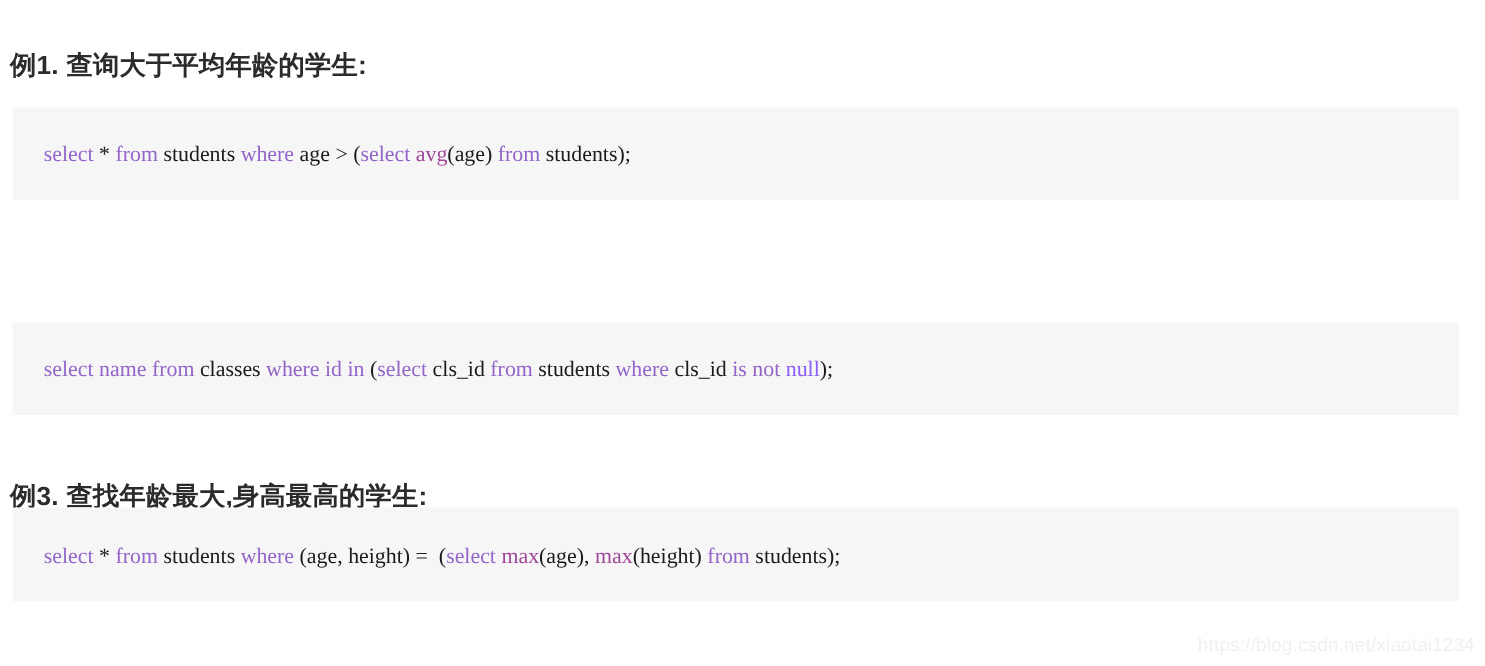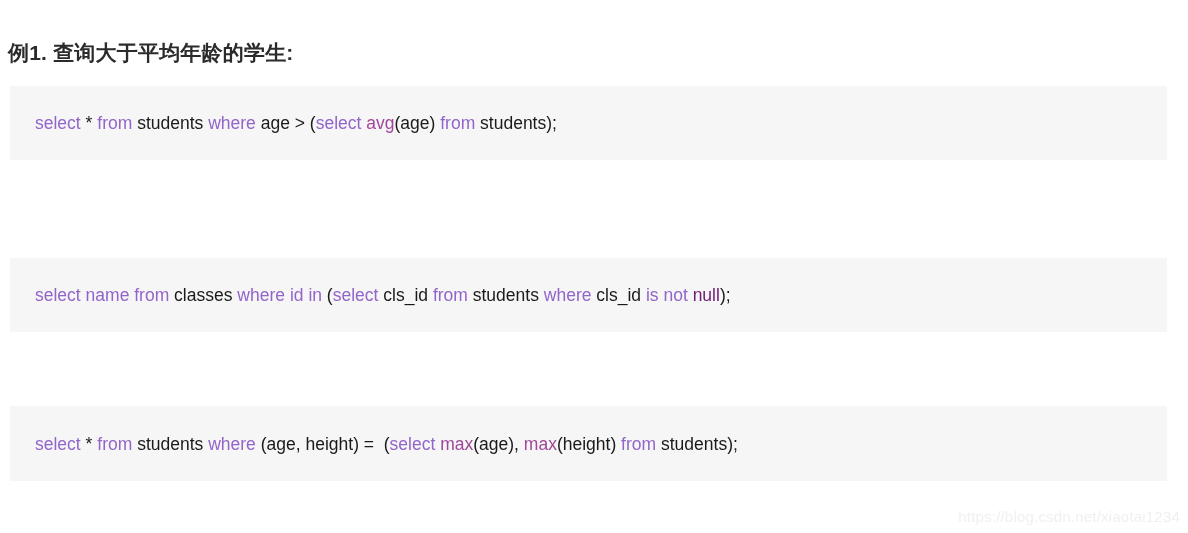--- a/index.html
+++ b/index.html
@@ -46,32 +46,32 @@
     display: flex;
     align-items: center;
     padding-left: 25px;
     overflow: hidden;
   }
   .code-1 { top: 86px;  height: 74px; }
   .code-2 { top: 258px; height: 74px; }
   .code-3 { top: 406px; height: 75px; }
 
   .code-line {
-    font-family: Liberation Sans, sans-serif;
+    font-family: Liberation Serif, serif;
     font-size: 17.5px;
     line-height: 20px;
     color: #1a1a1a;
     white-space: pre;
     letter-spacing: 0px;
   }
 
   
   .tok-kw    { color: #9265c9; }  
   .tok-fn    { color: #a0479a; }  
-  .tok-const { color: #701a75; }  
+  .tok-const { color: #8b5cf6; }  
   .tok-plain { color: #1a1a1a; }  
 
   .watermark {
     position: absolute;
     right: 8px;
     top: 508px;
     font-family: "Liberation Sans", "DejaVu Sans", sans-serif;
     font-size: 15px;
     color: #f0f0f0;
     letter-spacing: 0.2px;
@@ -88,20 +88,21 @@
 
   <div class="codeblock code-1">
     <code class="code-line"><span class="tok-kw">select</span><span class="tok-plain"> </span><span class="tok-plain">*</span><span class="tok-plain"> </span><span class="tok-kw">from</span><span class="tok-plain"> students </span><span class="tok-kw">where</span><span class="tok-plain"> age &gt; (</span><span class="tok-kw">select</span><span class="tok-plain"> </span><span class="tok-fn">avg</span><span class="tok-plain">(age) </span><span class="tok-kw">from</span><span class="tok-plain"> students);</span></code>
   </div>
 
 
   <div class="codeblock code-2">
     <code class="code-line"><span class="tok-kw">select</span><span class="tok-plain"> </span><span class="tok-kw">name</span><span class="tok-plain"> </span><span class="tok-kw">from</span><span class="tok-plain"> classes </span><span class="tok-kw">where</span><span class="tok-plain"> </span><span class="tok-kw">id</span><span class="tok-plain"> </span><span class="tok-kw">in</span><span class="tok-plain"> (</span><span class="tok-kw">select</span><span class="tok-plain"> cls_id </span><span class="tok-kw">from</span><span class="tok-plain"> students </span><span class="tok-kw">where</span><span class="tok-plain"> cls_id </span><span class="tok-kw">is</span><span class="tok-plain"> </span><span class="tok-kw">not</span><span class="tok-plain"> </span><span class="tok-const">null</span><span class="tok-plain">);</span></code>
   </div>
 
+  <h2 class="heading heading-3">例3. 查找年龄最大,身高最高的学生:</h2>
 
   <div class="codeblock code-3">
     <code class="code-line"><span class="tok-kw">select</span><span class="tok-plain"> </span><span class="tok-plain">*</span><span class="tok-plain"> </span><span class="tok-kw">from</span><span class="tok-plain"> students </span><span class="tok-kw">where</span><span class="tok-plain"> (age, height) =  (</span><span class="tok-kw">select</span><span class="tok-plain"> </span><span class="tok-fn">max</span><span class="tok-plain">(age), </span><span class="tok-fn">max</span><span class="tok-plain">(height) </span><span class="tok-kw">from</span><span class="tok-plain"> students);</span></code>
   </div>
 
   <div class="watermark">https://blog.csdn.net/xiaotai1234</div>
 
 </div>
 
 </body></html>

